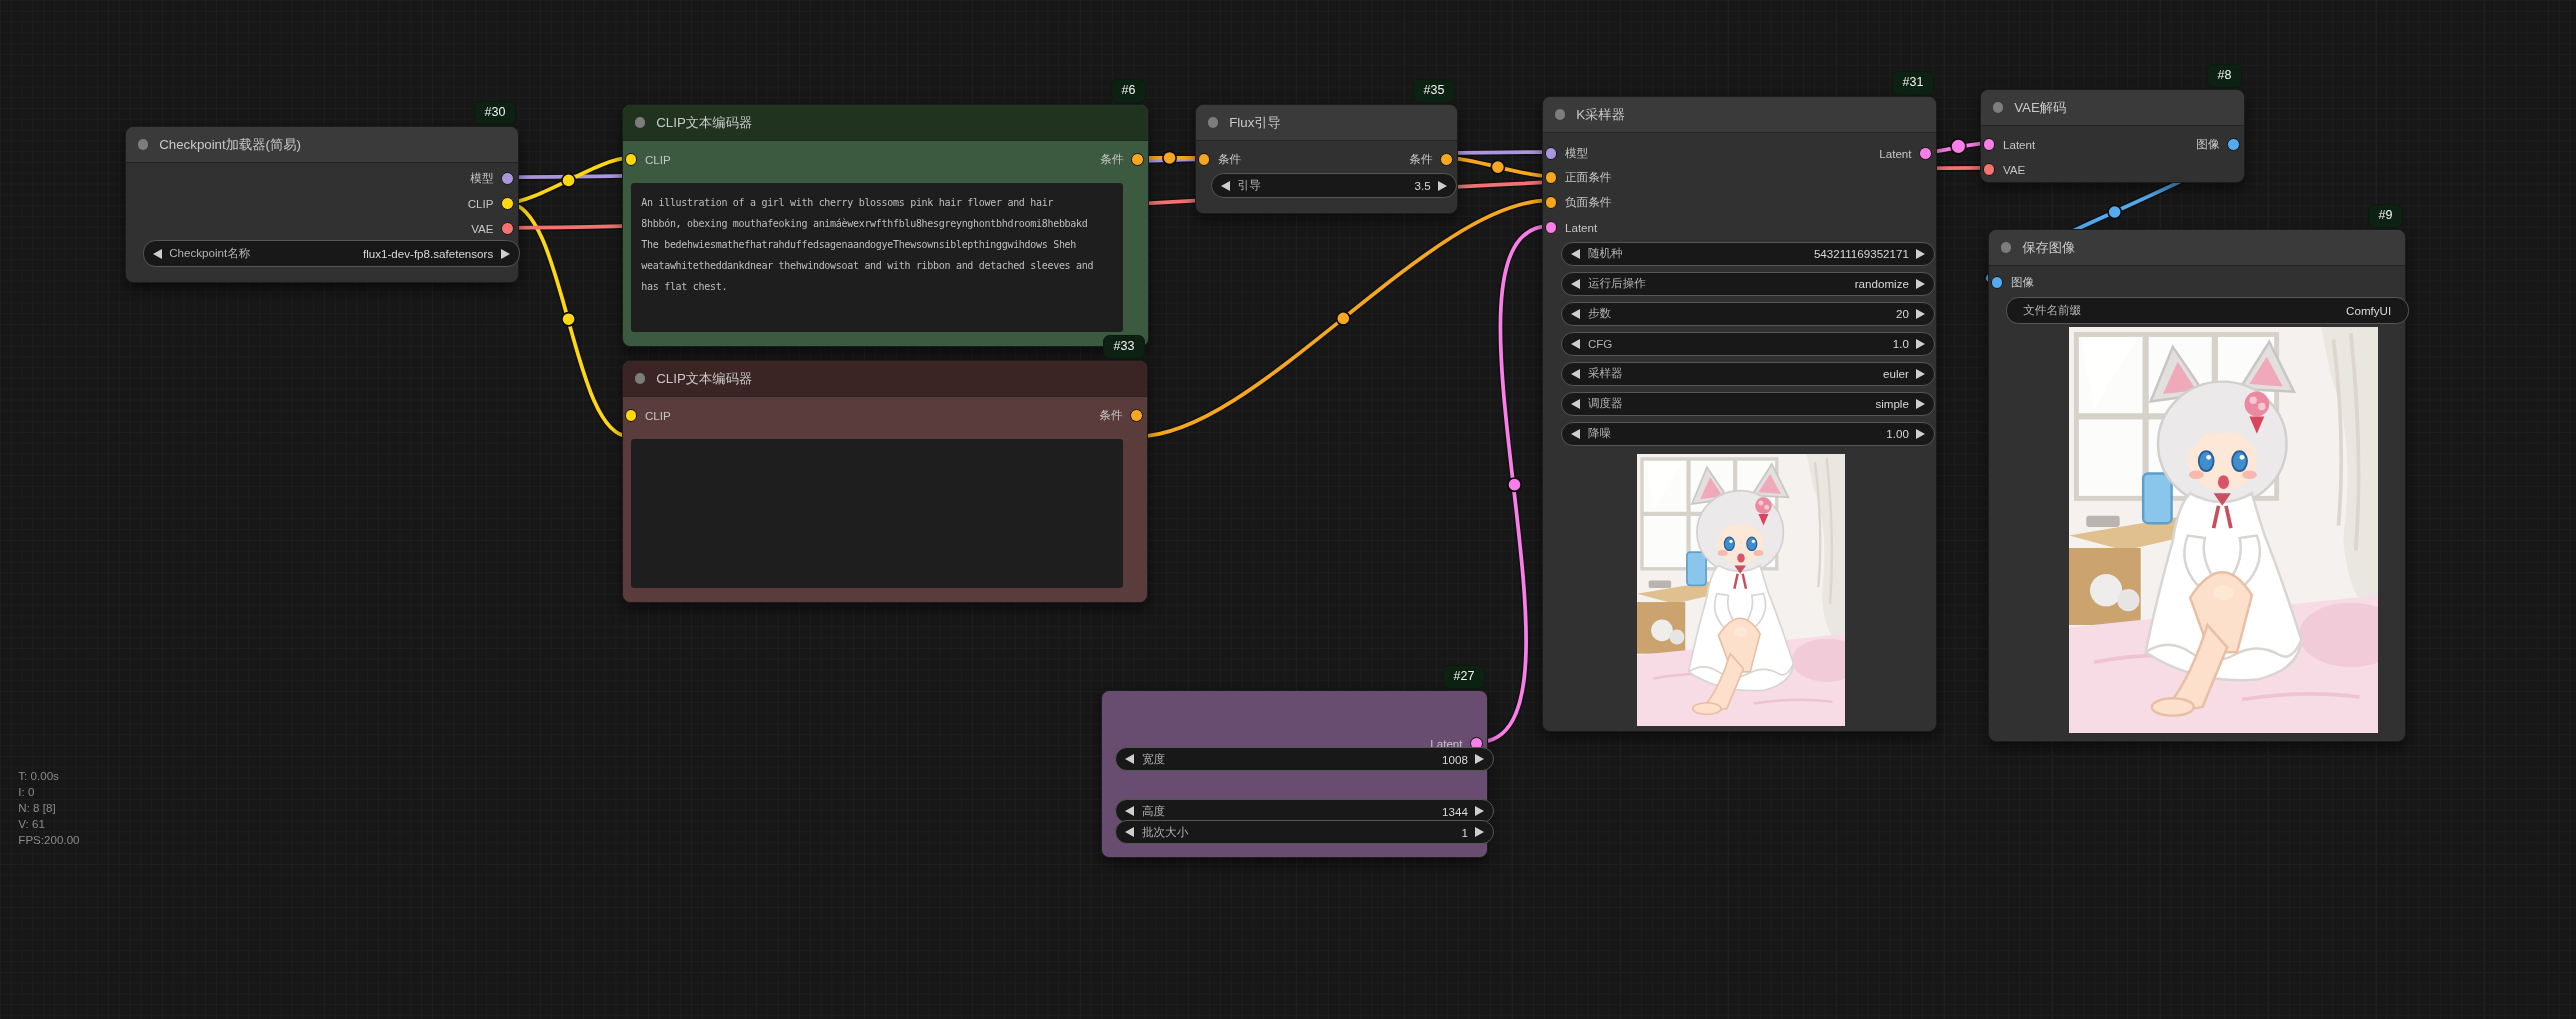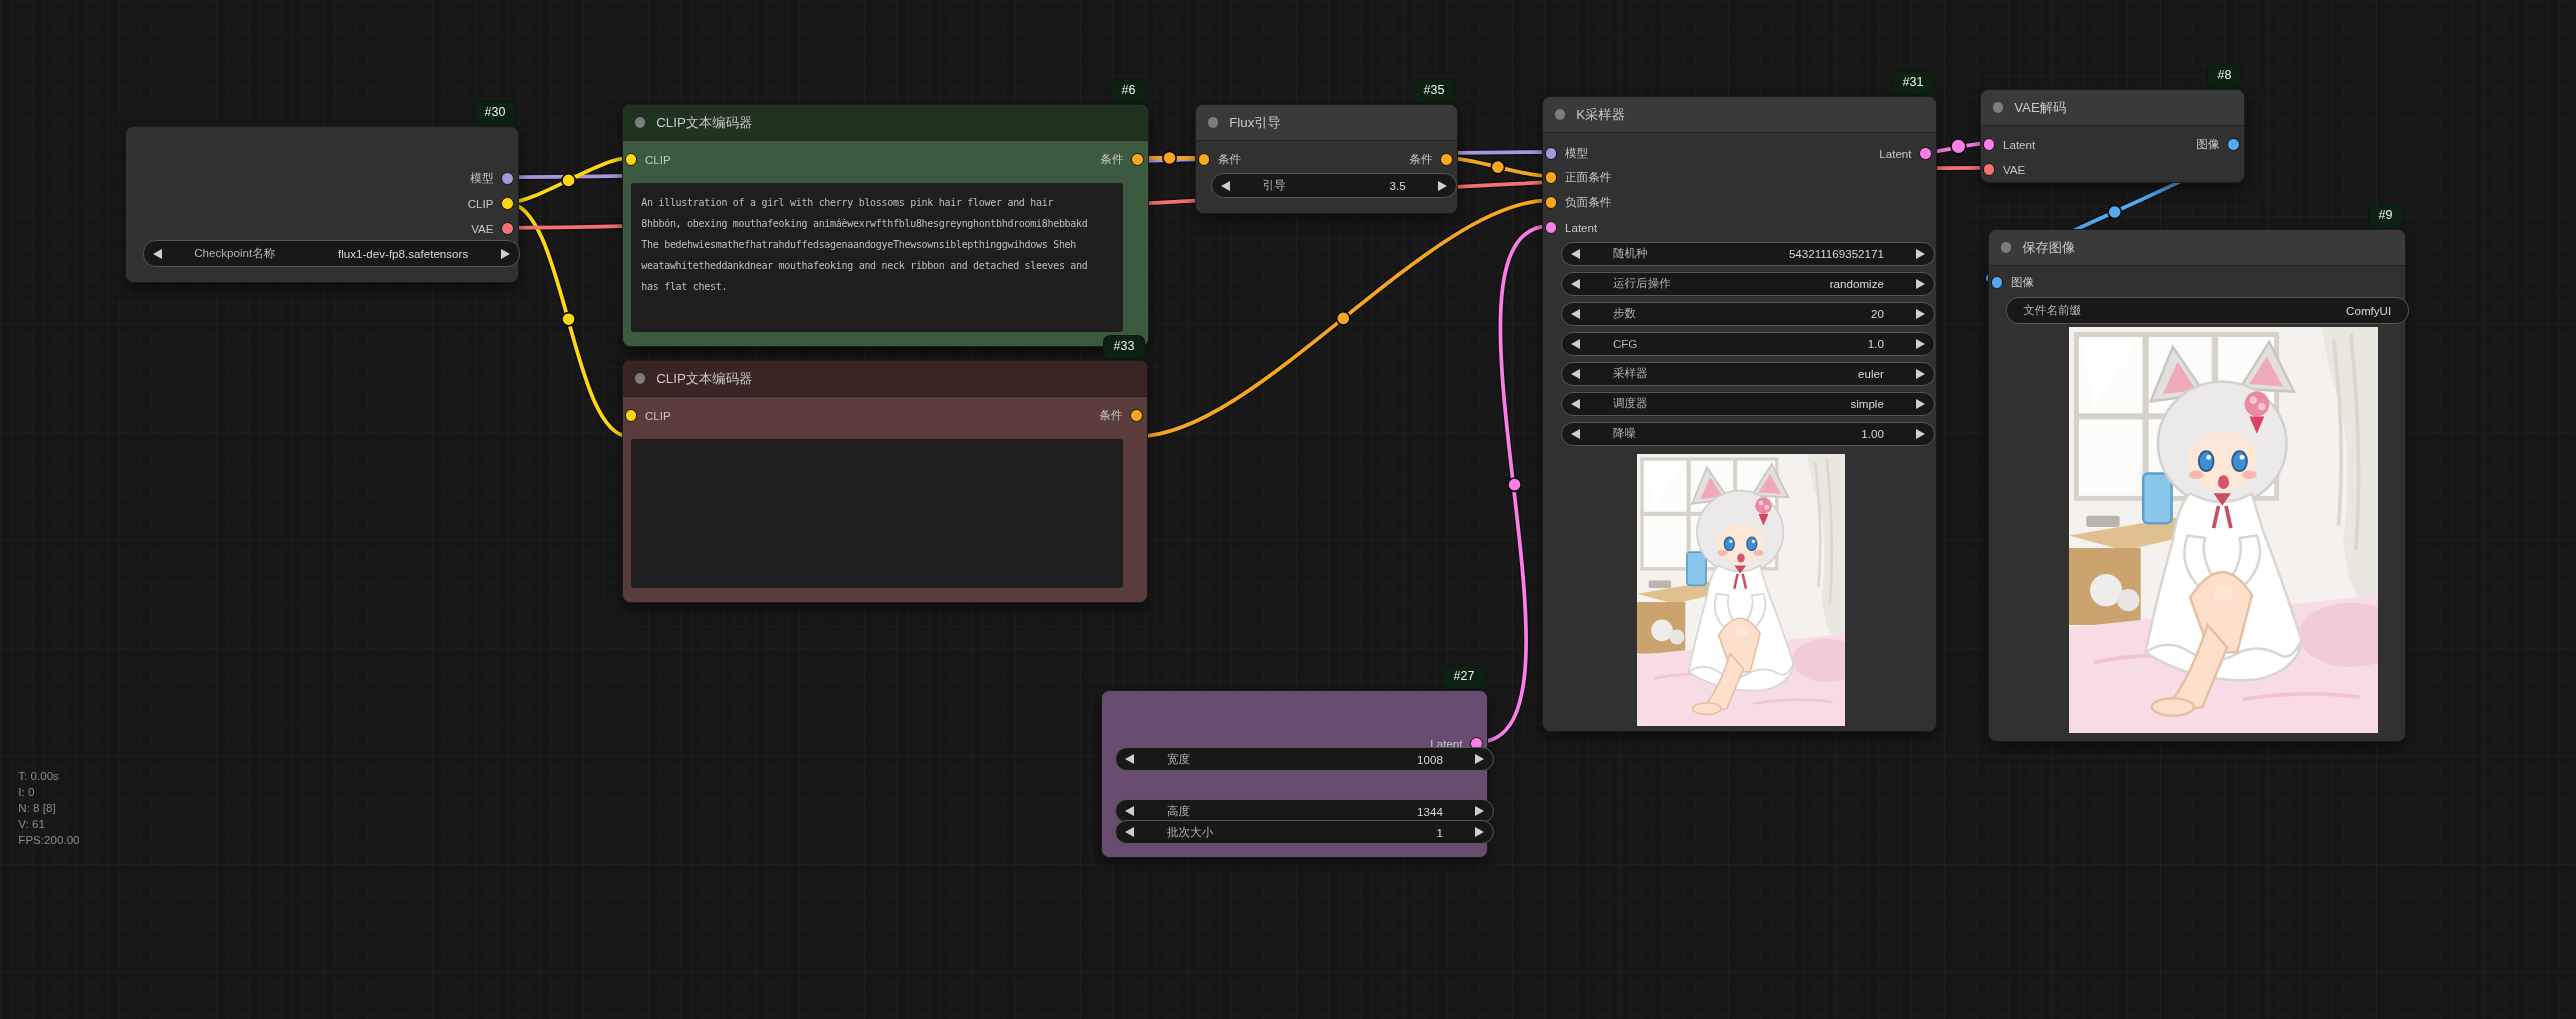--- a/index.html
+++ b/index.html
@@ -23,21 +23,21 @@
   .node-maroon{background:#5a3c3c;}  .node-maroon .header{background:#3a2424;}
   .node-purple{background:#684d70;}  .node-purple .header{background:#3a2a3f;}
   .badge{position:absolute;top:-26px;right:2.5px;height:21.6px;padding:0 9.1px;
          background:#0d2113;border:0.8px solid #0a1a0e;border-radius:6.6px;
          color:#f3f3f3;font-size:12.5px;line-height:21.6px;z-index:3;}
   .port{position:absolute;height:18.3px;display:flex;align-items:center;gap:7.5px;
         color:#c6c6c6;font-size:11.6px;white-space:nowrap;}
   .port.in{left:1.7px;}  .port.out{right:4.2px;}
   .pdot{width:10.8px;height:10.8px;border-radius:50%;border:1.7px solid #141414;flex:none;}
   .pill{position:absolute;background:#181818;border:0.8px solid #565656;border-radius:12.5px;
-        display:flex;align-items:center;padding:0 9.1px;font-size:11.6px;gap:25px;}
+        display:flex;align-items:center;padding:0 9.1px;font-size:11.6px;}
   .wlabel{color:#b3b3b3;margin:0 7.5px;white-space:nowrap;}
   .wvalue{color:#d8d8d8;margin-left:auto;margin-right:7.5px;white-space:nowrap;}
   .arr-l{width:0;height:0;border:5.8px solid transparent;border-left:0;border-right:9.1px solid #cfcfcf;flex:none;}
   .arr-r{width:0;height:0;border:5.8px solid transparent;border-right:0;border-left:9.1px solid #cfcfcf;flex:none;}
   .prompt{position:absolute;background:#1e1e1e;border-radius:3.3px;color:#bfbfbf;
           font-family:"DejaVu Sans Mono",monospace;font-size:10px;line-height:21px;
           padding:9.1px 10px;overflow:hidden;}
   .prompt div{white-space:nowrap;letter-spacing:-0.3px;}
   .preview{position:absolute;overflow:hidden;background:#efece8;}
   .preview svg{display:block;width:100%;height:100%;}
@@ -128,20 +128,24 @@
     <path d="M152,168 Q160,190 142,208 L130,204 Q142,186 138,170 Z" fill="#ffffff" stroke="#d8d5d2" stroke-width="2"></path>
     <path d="M98,218 Q124,178 148,216 L136,262 L114,262 Z" fill="#fce0cb" stroke="#e8bfa4" stroke-width="2"></path>
     <path d="M112,240 Q100,278 84,300 Q94,310 108,306 L128,258 Z" fill="#fce0cb" stroke="#e8bfa4" stroke-width="2"></path>
     <ellipse cx="84" cy="306" rx="17" ry="7" fill="#fce0cb" stroke="#e8bfa4" stroke-width="2"></ellipse>
     <ellipse cx="125" cy="214" rx="8" ry="6" fill="#fde8d8"></ellipse>
   </symbol>
 </svg>
 
 <div class="node" style="left:125px;top:126px;width:392px;height:155px;">
   <div class="badge">#30</div>
+  <div class="header">
+    <span class="tdot"></span>
+    <span class="title">Checkpoint加载器(简易)</span>
+  </div>
   <div class="port out" style="top:42px;">
     <span>模型</span>
     <span class="pdot" style="background:#aa96dc;"></span>
   </div>
   <div class="port out" style="top:67px;">
     <span>CLIP</span>
     <span class="pdot" style="background:#ffd711;"></span>
   </div>
   <div class="port out" style="top:92px;">
     <span>VAE</span>
@@ -166,21 +170,21 @@
     <span>CLIP</span>
   </div>
   <div class="port out" style="top:45px;">
     <span>条件</span>
     <span class="pdot" style="background:#f5a71f;"></span>
   </div>
   <div class="prompt" style="left:8.3px;top:78px;width:472px;height:131px;">
     <div>An illustration of a girl with cherry blossoms pink hair flower and hair</div>
     <div>8hbbón, obexing mouthafeoking animáèwexrwfthfblu8hesgreynghontbhdroomi8hebbakd</div>
     <div>The bedehwiesmathefhatrahduffedsagenaandogyeThewsownsiblepthinggwihdows Sheh</div>
-    <div>weatawhitetheddankdnear mouthafeoking and neck ribbon and detached sleeves and</div>
+    <div>weatawhitetheddankdnear thehwindowsoat and with ribbon and detached sleeves and</div>
     <div>has flat chest.</div>
   </div>
 </div>
 
 <div class="node node-maroon" style="left:622px;top:360px;width:524px;height:241px;">
   <div class="badge">#33</div>
   <div class="header">
     <span class="tdot"></span>
     <span class="title">CLIP文本编码器</span>
   </div>

